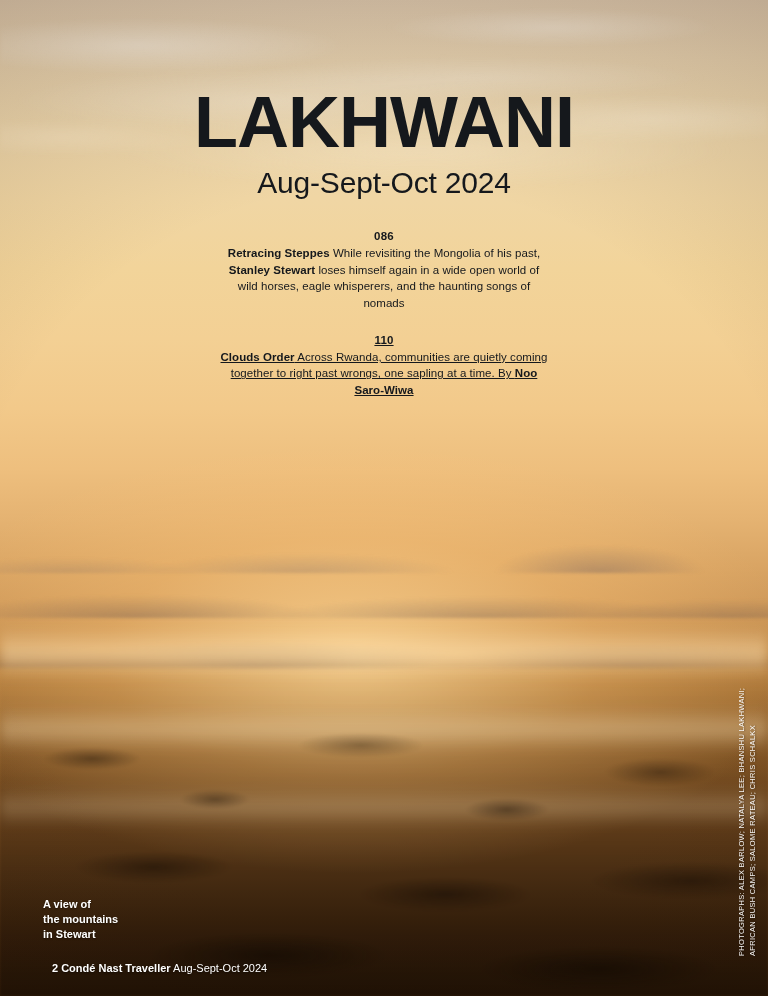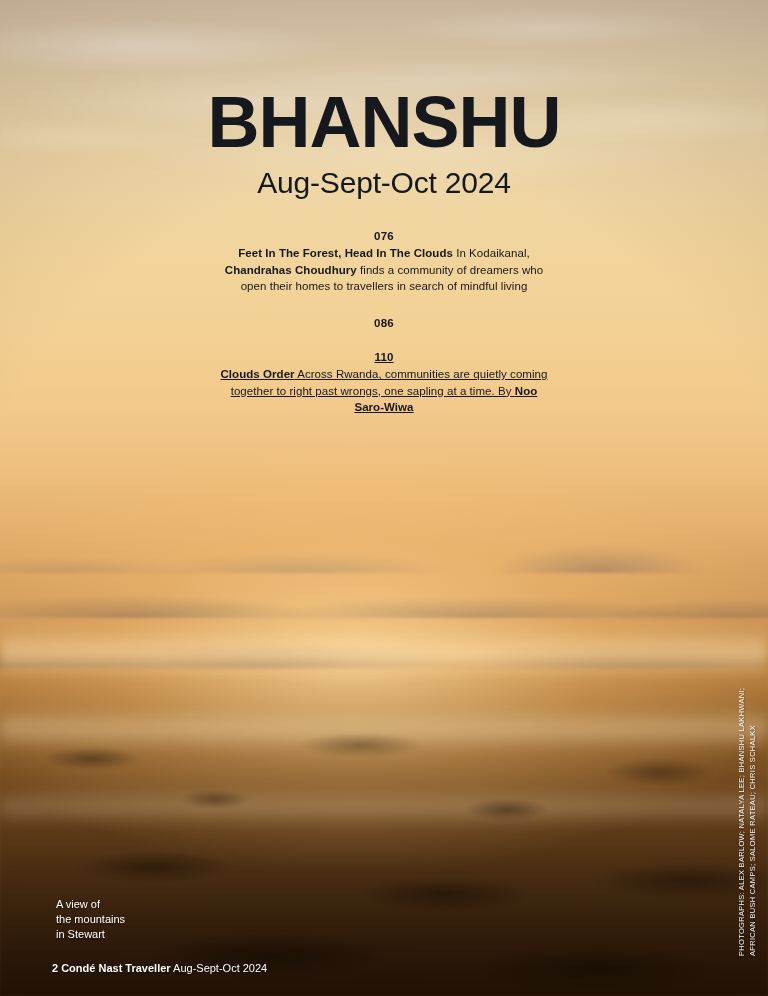--- a/index.html
+++ b/index.html
@@ -191,25 +191,25 @@
   .entry .blurb {
     font-size: 11.5px;
     line-height: 1.45;
     letter-spacing: 0.05px;
   }
   .entry .blurb b { font-weight: bold; }
 
   
   .caption {
     position: absolute;
-    left: 56px;
+    left: 43px;
     bottom: 54px;
     color: #ffffff;
     font-size: 11px;
-    font-weight: normal;
+    font-weight: bold;
     line-height: 1.35;
     text-shadow: 0 1px 2px rgba(0,0,0,0.45);
   }
 
   .footer {
     position: absolute;
     left: 52px;
     bottom: 22px;
     color: #ffffff;
     font-size: 11px;
@@ -247,33 +247,30 @@
     <div class="mist mist-a"></div>
     <div class="mist mist-b"></div>
     <div class="mist mist-c"></div>
     <div class="land"></div>
     <div class="vignette"></div>
   </div>
 
   <div class="content">
 
     <div class="masthead">
-      <h1>BHANSHU</h1>
+      <h1>LAKHWANI</h1>
       <div class="issue">Aug-Sept-Oct 2024</div>
     </div>
 
     <div class="toc">
 
-      <div class="entry">
-        <div class="page-no">076</div>
-        <div class="blurb"><b>Feet In The Forest, Head In The Clouds</b><span> In Kodaikanal, </span><b>Chandrahas Choudhury</b><span> finds a community of dreamers who open their homes to travellers in search of mindful living</span></div>
-      </div>
 
       <div class="entry">
         <div class="page-no">086</div>
+        <div class="blurb"><b>Retracing Steppes</b><span> While revisiting the Mongolia of his past, </span><b>Stanley Stewart</b><span> loses himself again in a wide open world of wild horses, eagle whisperers, and the haunting songs of nomads</span></div>
       </div>
 
       <div class="entry">
       </div>
 
       <div class="entry">
         <div class="page-no">110</div>
         <div class="blurb"><b>Clouds Order</b><span> Across Rwanda, communities are quietly coming together to right past wrongs, one sapling at a time. By </span><b>Noo Saro-Wiwa</b><span></span></div>
       </div>
 

